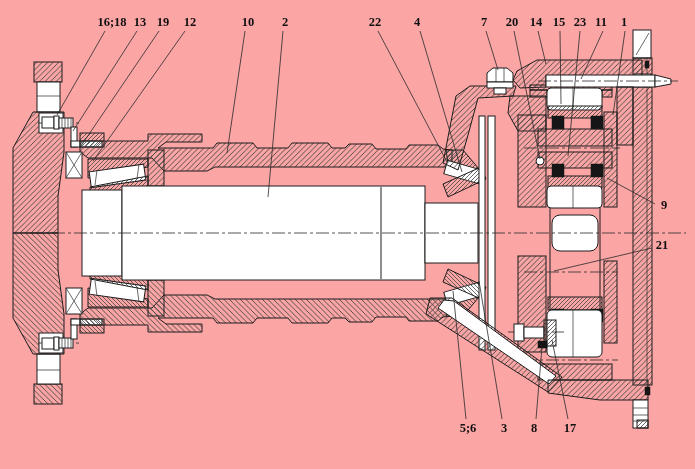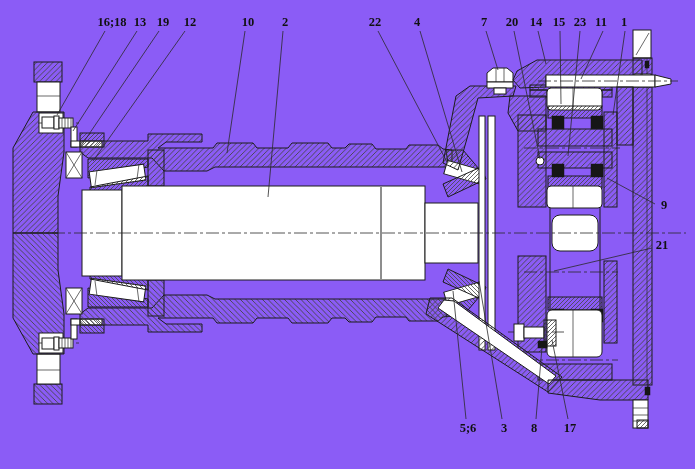--- a/index.html
+++ b/index.html
@@ -1,16 +1,16 @@
 <!DOCTYPE html>
 <html><head>
 <meta charset="utf-8">
 <style>
   html,body{margin:0;padding:0;background:#ffffff;}
-  #stage{position:relative;width:695px;height:469px;background:#8b5cf6;overflow:hidden;
+  #stage{position:relative;width:695px;height:469px;background:#fca5a5;overflow:hidden;
          font-family:"Liberation Serif",serif;}
   svg{display:block;}
   .h{fill:url(#hat);stroke:#1c1c1c;stroke-width:1;}
   .h2{fill:url(#hat2);stroke:#1c1c1c;stroke-width:1;}
   .w{fill:#ffffff;stroke:#1c1c1c;stroke-width:1;}
   .s{fill:#161616;stroke:#161616;stroke-width:0.5;}
   .ln{stroke:#1c1c1c;stroke-width:1;fill:none;}
   .thin{stroke:#2a2a2a;stroke-width:0.7;fill:none;}
   .cl{stroke:#2a2a2a;stroke-width:0.8;fill:none;stroke-dasharray:13 3 3 3;}
   .ld{stroke:#2a2a2a;stroke-width:0.8;fill:none;}

